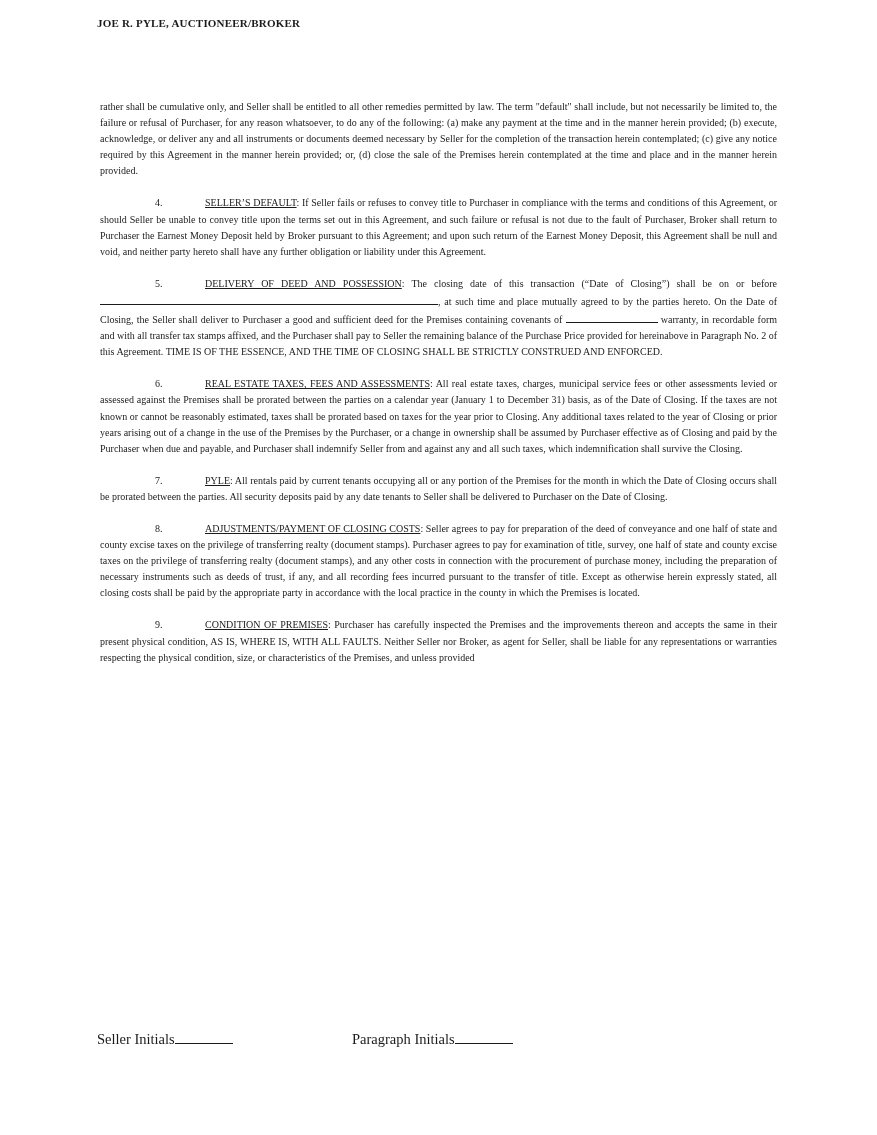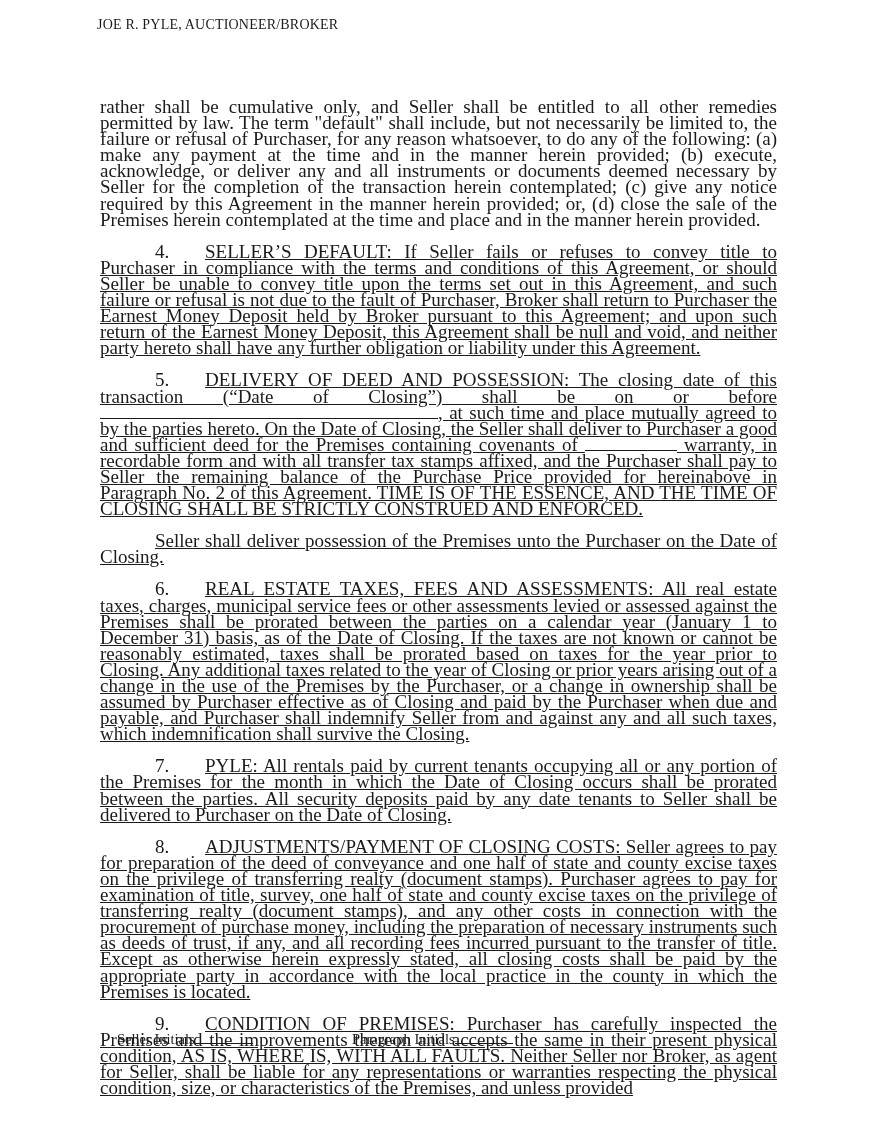--- a/index.html
+++ b/index.html
@@ -13,41 +13,40 @@
     height: 1135px;
     background: #ffffff;
     font-family: "Liberation Serif", "DejaVu Serif", serif;
     color: #1b1b1b;
     overflow: hidden;
   }
   .doc-header {
     position: absolute;
     top: 17px;
     left: 97px;
-    font-size: 14px;
-    font-weight: normal;
+    font-size: 11px;
+    font-weight: bold;
     letter-spacing: 0.2px;
     white-space: nowrap;
   }
   .doc-body {
     position: absolute;
     top: 99px;
     left: 100px;
     width: 677px;
-    font-size: 19px;
+    font-size: 10px;
     line-height: 16.1px;
     text-align: justify;
   }
   .para {
     margin: 0 0 16px 0;
   }
   .para.numbered,
   .para.indented {
     text-indent: 55px;
-    text-decoration: underline;
   }
   .pnum {
     display: inline-block;
     width: 50px;
     text-indent: 0;
   }
   .pheading {
     text-decoration: underline;
   }
   .blank-long {
@@ -67,21 +66,21 @@
     top: 1030px;
     left: 97px;
     width: 680px;
     font-size: 14.5px;
   }
   .footer-item {
     position: absolute;
     top: 0;
     white-space: nowrap;
   }
-  .footer-item.seller { left: 0; margin-left: 20px; }
+  .footer-item.seller { left: 0; }
   .footer-item.purchaser { left: 255px; }
   .blank-short {
     display: inline-block;
     width: 58px;
     height: 13px;
     border-bottom: 1px solid #1b1b1b;
   }
 </style>
 </head>
 <body>
@@ -91,21 +90,20 @@
   <div class="doc-header">JOE R. PYLE, AUCTIONEER/BROKER</div>
 
   <div class="doc-body">
 
     <p class="para"><span>rather shall be cumulative only, and Seller shall be entitled to all other remedies permitted by law. The term "default" shall include, but not necessarily be limited to, the failure or refusal of Purchaser, for any reason whatsoever, to do any of the following: (a) make any payment at the time and in the manner herein provided; (b) execute, acknowledge, or deliver any and all instruments or documents deemed necessary by Seller for the completion of the transaction herein contemplated; (c) give any notice required by this Agreement in the manner herein provided; or, (d) close the sale of the Premises herein contemplated at the time and place and in the manner herein provided.</span></p>
 
     <p class="para numbered"><span class="pnum">4.</span><span class="pheading">SELLER’S DEFAULT</span><span>:  If Seller fails or refuses to convey title to Purchaser in compliance with the terms and conditions of this Agreement, or should Seller be unable to convey title upon the terms set out in this Agreement, and such failure or refusal is not due to the fault of Purchaser, Broker shall return to Purchaser the Earnest Money Deposit held by Broker pursuant to this Agreement; and upon such return of the Earnest Money Deposit, this Agreement shall be null and void, and neither party hereto shall have any further obligation or liability under this Agreement.</span></p>
 
     <p class="para numbered"><span class="pnum">5.</span><span class="pheading">DELIVERY OF DEED AND POSSESSION</span><span>: The closing date of this transaction (“Date of Closing”) shall be on or before</span><span class="blank-long"></span><span>, at such time and place mutually agreed to by the parties hereto. On the Date of Closing, the Seller shall deliver to Purchaser a good and sufficient deed for the Premises containing covenants of </span><span class="blank-mid"></span><span> warranty, in recordable form and with all transfer tax stamps affixed, and the Purchaser shall pay to Seller the remaining balance of the Purchase Price provided for hereinabove in Paragraph No. 2 of this Agreement. TIME IS OF THE ESSENCE, AND THE TIME OF CLOSING SHALL BE STRICTLY CONSTRUED AND ENFORCED.</span></p>
 
-    <p class="para indented"><span>Seller shall deliver possession of the Premises unto the Purchaser on the Date of Closing.</span></p>
 
     <p class="para numbered"><span class="pnum">6.</span><span class="pheading">REAL ESTATE TAXES, FEES AND ASSESSMENTS</span><span>: All real estate taxes, charges, municipal service fees or other assessments levied or assessed against the Premises shall be prorated between the parties on a calendar year (January 1 to December 31) basis, as of the Date of Closing. If the taxes are not known or cannot be reasonably estimated, taxes shall be prorated based on taxes for the year prior to Closing. Any additional taxes related to the year of Closing or prior years arising out of a change in the use of the Premises by the Purchaser, or a change in ownership shall be assumed by Purchaser effective as of Closing and paid by the Purchaser when due and payable, and Purchaser shall indemnify Seller from and against any and all such taxes, which indemnification shall survive the Closing.</span></p>
 
     <p class="para numbered"><span class="pnum">7.</span><span class="pheading">PYLE</span><span>: All rentals paid by current tenants occupying all or any portion of the Premises for the month in which the Date of Closing occurs shall be prorated between the parties. All security deposits paid by any date tenants to Seller shall be delivered to Purchaser on the Date of Closing.</span></p>
 
     <p class="para numbered"><span class="pnum">8.</span><span class="pheading">ADJUSTMENTS/PAYMENT OF CLOSING COSTS</span><span>:  Seller agrees to pay for preparation of the deed of conveyance and one half of state and county excise taxes on the privilege of transferring realty (document stamps). Purchaser agrees to pay for examination of title, survey, one half of state and county excise taxes on the privilege of transferring realty (document stamps), and any other costs in connection with the procurement of purchase money, including the preparation of necessary instruments such as deeds of trust, if any, and all recording fees incurred pursuant to the transfer of title. Except as otherwise herein expressly stated, all closing costs shall be paid by the appropriate party in accordance with the local practice in the county in which the Premises is located.</span></p>
 
     <p class="para numbered"><span class="pnum">9.</span><span class="pheading">CONDITION OF PREMISES</span><span>: Purchaser has carefully inspected the Premises and the improvements thereon and accepts the same in their present physical condition, AS IS, WHERE IS, WITH ALL FAULTS. Neither Seller nor Broker, as agent for Seller, shall be liable for any representations or warranties respecting the physical condition, size, or characteristics of the Premises, and unless provided</span></p>
 
   </div>

